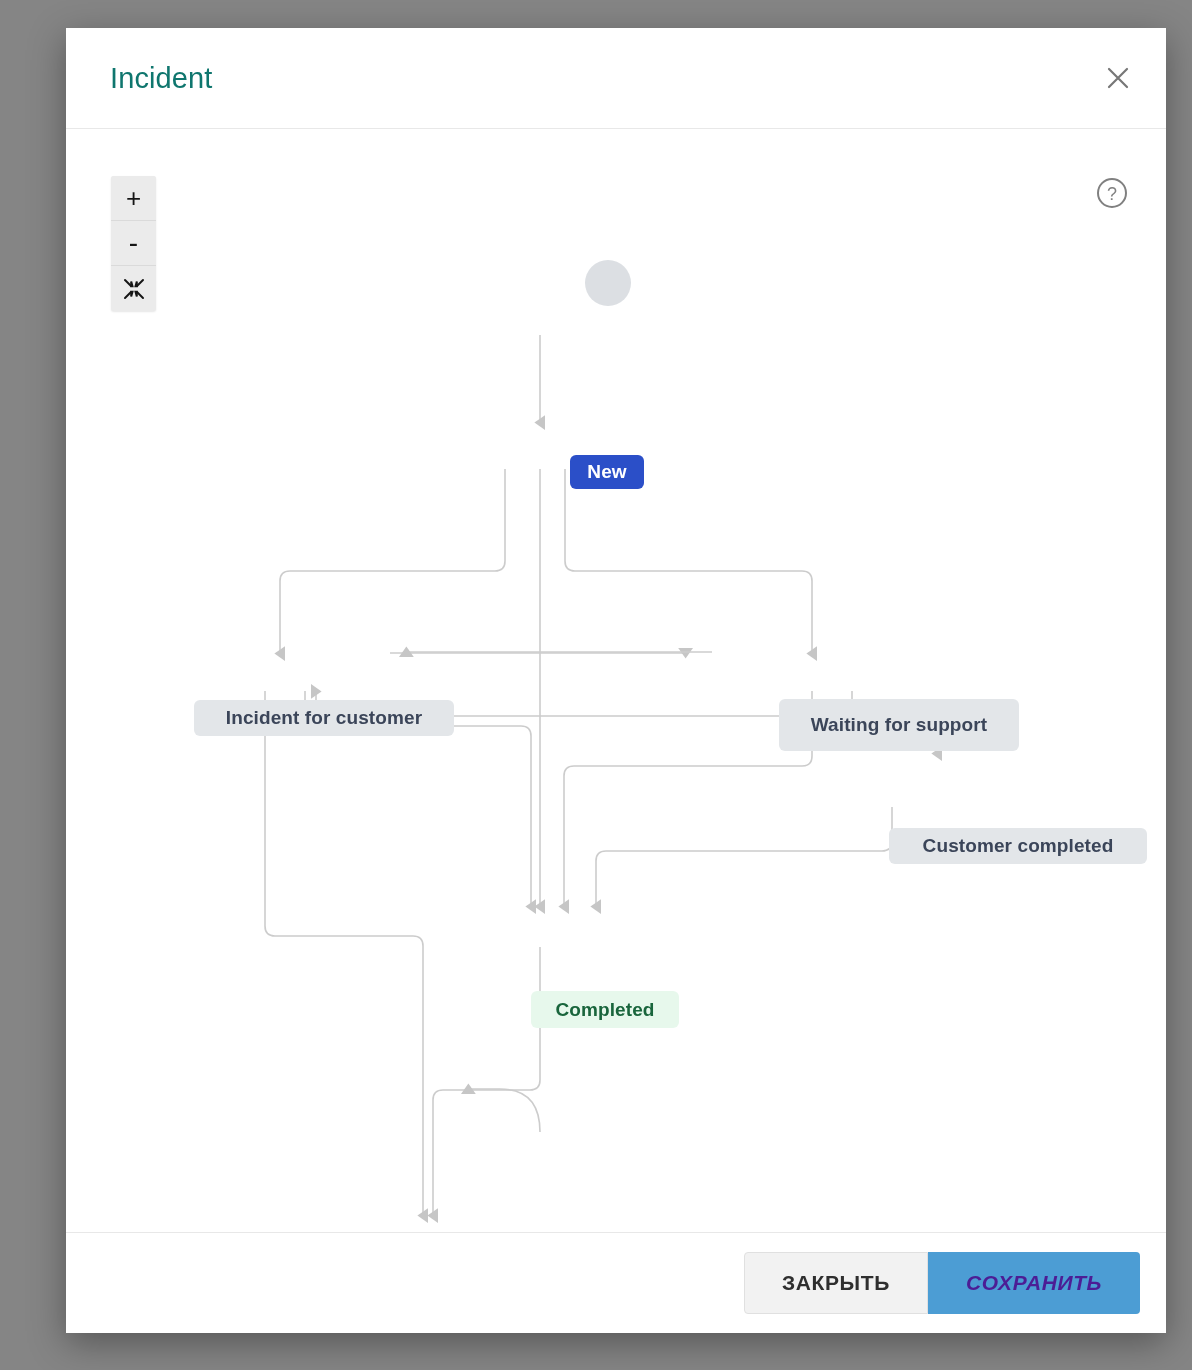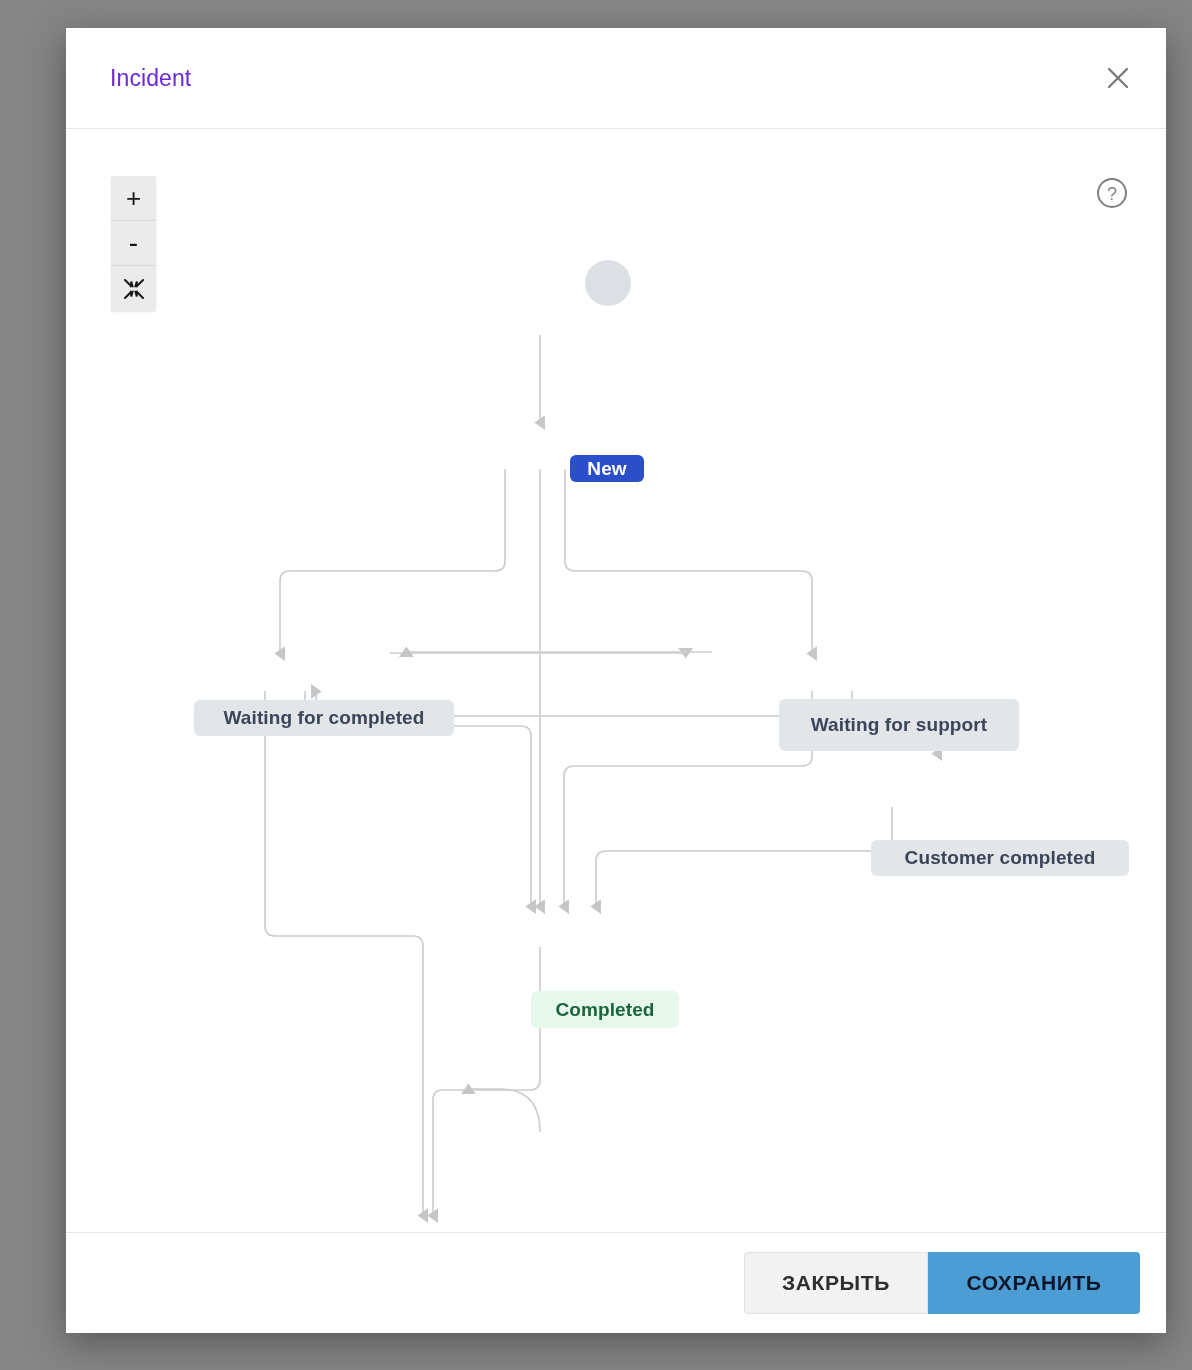--- a/index.html
+++ b/index.html
@@ -25,23 +25,23 @@
     position: relative;
     height: 101px;
     flex: 0 0 101px;
     border-bottom: 1px solid #e8e8e8;
     box-sizing: border-box;
   }
   .modal-title {
     position: absolute;
     left: 44px; top: 50px;
     transform: translateY(-50%);
-    font-size: 23px;
+    font-size: 29px;
     font-weight: 400;
-    color: #6d28d9;
+    color: #0f766e;
     letter-spacing: 0.1px;
   }
   .close-btn {
     position: absolute;
     right: 26px; top: 50px;
     transform: translateY(-50%);
     width: 44px; height: 44px;
     display: flex; align-items: center; justify-content: center;
     cursor: pointer;
     background: none; border: none; padding: 0;
@@ -149,23 +149,24 @@
   }
   .btn-close-modal {
     background: #f2f2f2;
     color: #2f2f2f;
     border: 1px solid #e0e0e0;
     border-radius: 4px 0 0 4px;
     box-sizing: border-box;
   }
   .btn-save {
     background: #4c9dd4;
-    color: #0f172a;
+    color: #4c1d95;
     border-radius: 0 4px 4px 0;
     min-width: 212px;
+    font-style: italic;
   }
 </style>
 </head>
 <body>
 
 <div id="stage">
 
   <div class="modal">
 
     <div class="modal-header">
@@ -241,27 +242,27 @@
         </g>
 
         <g fill="none" stroke="#cccccc" stroke-width="1.6" marker-end="url(#ah)">
 
           <path d="M474,1003 Q474,960 434,960 L402,960"></path>
         </g>
       </svg>
 
       <div class="start-node" style="left:519px; top:131px;"></div>
 
-      <div class="node state-blue" style="left:504px; top:326px; width:74px; height:27px;">New</div>
-
-      <div class="node state-grey" style="left:128px; top:571px; width:260px; height:36px;">Waiting for completed</div>
+      <div class="node state-blue" style="left:504px; top:326px; width:74px; height:34px;">New</div>
+
+      <div class="node state-grey" style="left:128px; top:571px; width:260px; height:36px;">Incident for customer</div>
 
       <div class="node state-grey" style="left:713px; top:570px; width:240px; height:52px;">Waiting for support</div>
 
-      <div class="node state-grey" style="left:805px; top:699px; width:258px; height:36px;margin-top:12px;">Customer completed</div>
+      <div class="node state-grey" style="left:823px; top:699px; width:258px; height:36px;">Customer completed</div>
 
       <div class="node state-green" style="left:465px; top:827px; width:148px; height:37px;">Completed</div>
 
     </div>
 
     <div class="modal-footer">
       <button class="btn btn-close-modal">ЗАКРЫТЬ</button>
       <button class="btn btn-save">СОХРАНИТЬ</button>
     </div>
 

